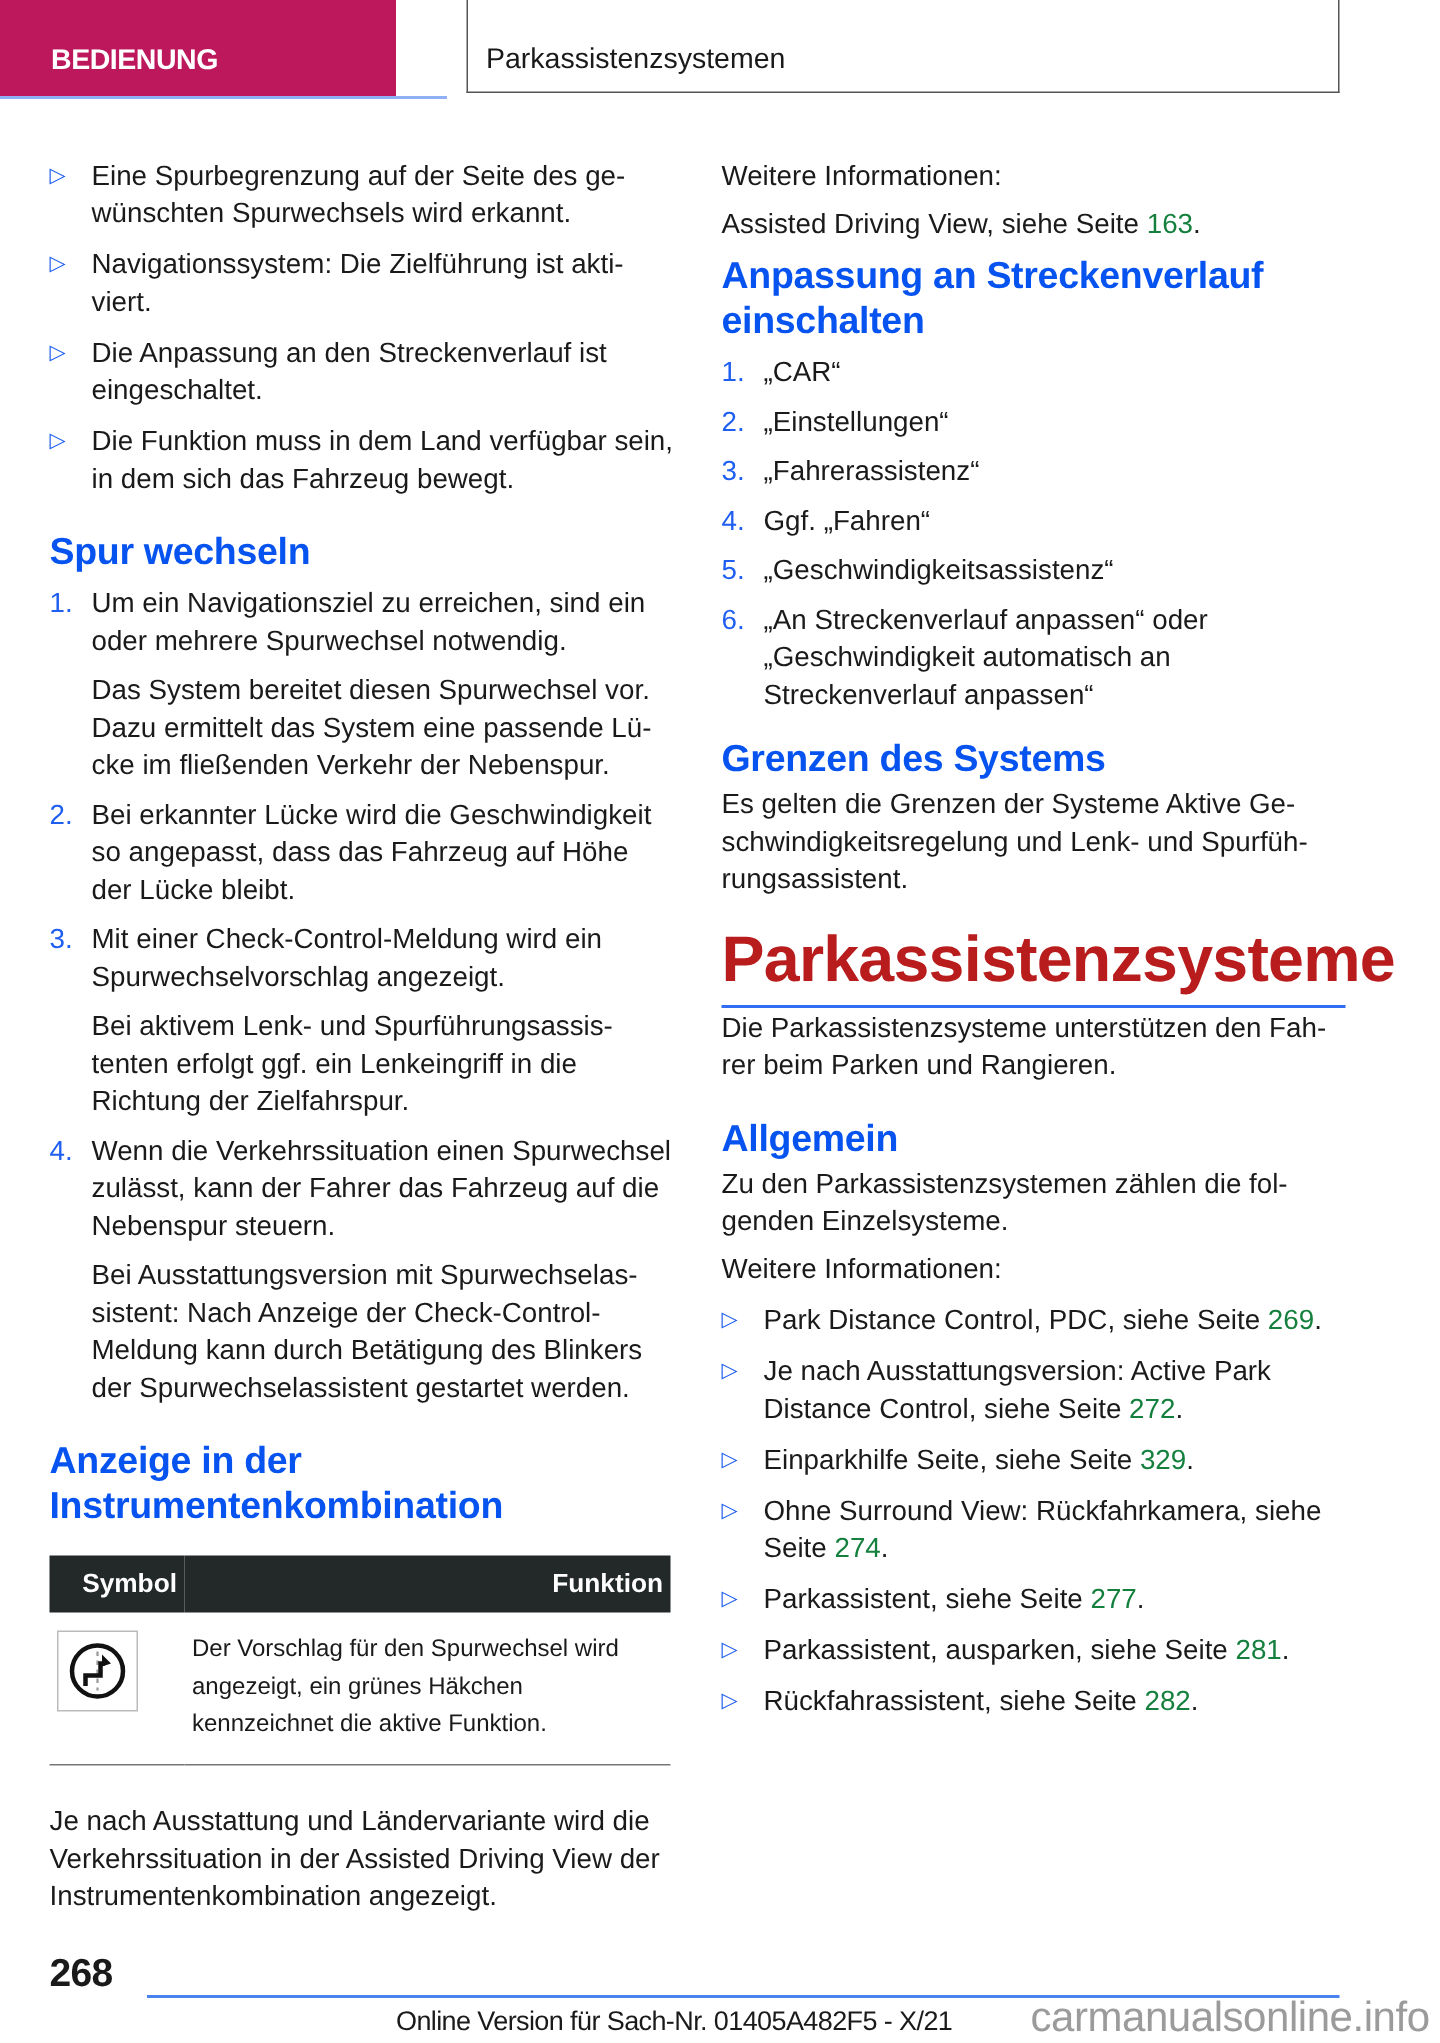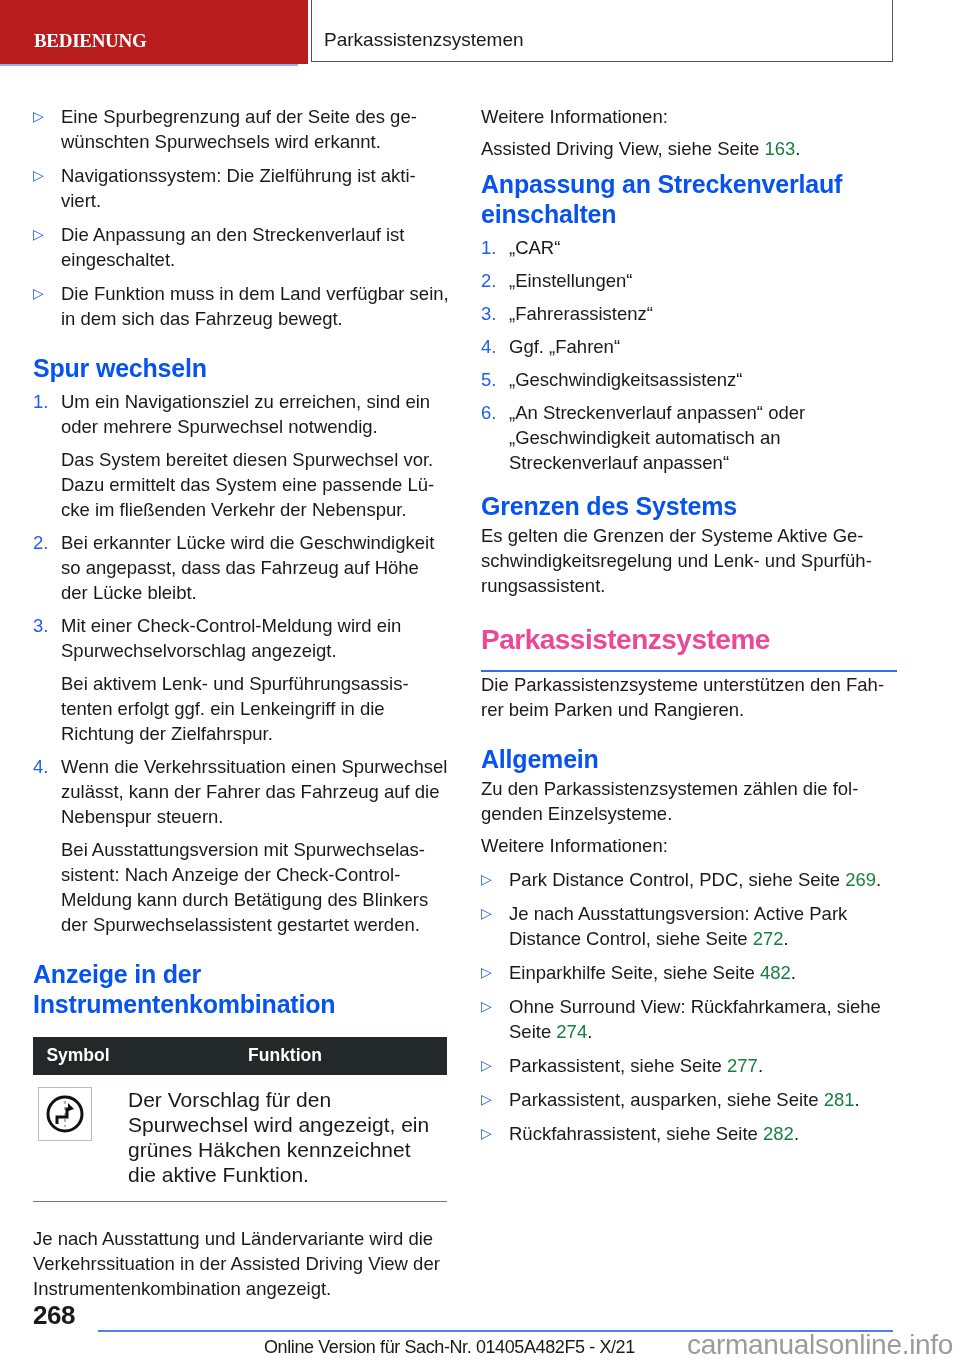--- a/index.html
+++ b/index.html
@@ -1,41 +1,41 @@
 <!DOCTYPE html>
 <html><head>
 <meta charset="utf-8">
 <style>
   html, body { margin: 0; padding: 0; background: #ffffff; }
   body { width: 960px; height: 1362px; position: relative; overflow: hidden;
          font-family: "Liberation Sans", sans-serif; color: #1a1a1a; }
-  .hdr-left { position: absolute; left: 0; top: 0; width: 308px; height: 64px; background: #b91c1c; font-family: Liberation Serif, serif; }
+  .hdr-left { position: absolute; left: 0; top: 0; width: 264px; height: 64px; background: #be185d; }
   .hdr-left-line { position: absolute; left: 0; top: 64px; width: 298px; height: 2px; background: #8fb0f5; }
   .hdr-left span { position: absolute; left: 34px; top: 30px; color: #fff; font-weight: bold; font-size: 19px; letter-spacing: -0.3px; }
   .hdr-right { position: absolute; left: 311px; top: -2px; width: 582px; height: 64px; border: 1.5px solid #555; border-top: none; box-sizing: border-box; }
   .hdr-right span { position: absolute; left: 12px; top: 31px; font-size: 19px; color: #1a1a1a; }
 
   .col { position: absolute; top: 104px; width: 416px; }
   .col-l { left: 33px; }
   .col-r { left: 481px; }
   p, li { font-size: 18.5px; line-height: 25px; margin: 0; }
   .blist { list-style: none; padding: 0; margin: 0; }
   .blist li { position: relative; padding-left: 28px; margin-bottom: 9px; }
   .blist li .tri { position: absolute; left: 0; top: 0; color: #1e5ef0; font-size: 14px; }
   .olist { list-style: none; padding: 0; margin: 0; }
   .olist li { position: relative; padding-left: 28px; margin-bottom: 8px; }
   .olist li .num { position: absolute; left: 0; top: 0; color: #1e5ef0; }
   .olist li .sub { margin-top: 8px; }
   h2 { color: #0653f0; font-size: 25px; line-height: 30px; font-weight: bold; margin: 0; letter-spacing: -0.2px; }
-  h1 { color: #ec4899; font-size: 28px; line-height: 40px; font-weight: bold; margin: 0; letter-spacing: -0.5px; }
+  h1 { color: #b91c1c; font-size: 43px; line-height: 40px; font-weight: bold; margin: 0; letter-spacing: -0.5px; }
   .link { color: #15803d; }
   .h1rule { height: 1.5px; background: #2f6ef2; margin-top: 10px; }
   table { border-collapse: collapse; width: 414px; }
-  th { background: #232828; color: #fff; font-size: 17.5px; text-align: center; padding: 8px 5px 9px 5px; font-weight: bold; }
-  td { vertical-align: top; padding: 12px 5px 14px 5px; font-size: 21px; line-height: 25px; border-bottom: 1.5px solid #777; }
+  th { background: #232828; color: #fff; font-size: 17.5px; text-align: right; padding: 8px 5px 9px 5px; font-weight: bold; }
+  td { vertical-align: top; padding: 12px 5px 14px 5px; font-size: 16px; line-height: 25px; border-bottom: 1.5px solid #777; }
   .iconbox { width: 54px; height: 54px; border: 1px solid #bbb; box-sizing: border-box; display: flex; align-items: center; justify-content: center; }
   .footer-num { position: absolute; left: 33px; top: 1300px; font-size: 26px; font-weight: bold; color: #1a1a1a; letter-spacing: -0.5px; }
   .footer-line { position: absolute; left: 98px; top: 1330px; width: 795px; height: 2px; background: #4a82f0; }
   .footer-text { position: absolute; left: 264px; top: 1337px; font-size: 18px; color: #1a1a1a; letter-spacing: -0.4px; }
   .watermark { position: absolute; left: 687px; top: 1329px; font-size: 28px; color: #8a8a8a; opacity: 0.85; letter-spacing: -0.3px; }
 </style>
 </head>
 <body>
 
 <div class="hdr-left">
@@ -130,21 +130,21 @@
 
   <p>Die Parkassistenzsysteme unterstützen den Fah­rer beim Parken und Rangieren.</p>
 
   <h2 style="margin-top:22px; margin-bottom:2px;">Allgemein</h2>
   <p>Zu den Parkassistenzsystemen zählen die fol­genden Einzelsysteme.</p>
   <p style="margin-top:7px; margin-bottom:9px;">Weitere Informationen:</p>
 
   <ul class="blist">
     <li><span class="tri">▷</span><span>Park Distance Control, PDC, siehe Seite </span><a class="link">269</a>.</li>
     <li><span class="tri">▷</span><span>Je nach Ausstattungsversion: Active Park Distance Control, siehe Seite </span><a class="link">272</a>.</li>
-    <li><span class="tri">▷</span><span>Einparkhilfe Seite, siehe Seite </span><a class="link">482</a>.</li>
+    <li><span class="tri">▷</span><span>Einparkhilfe Seite, siehe Seite </span><a class="link">329</a>.</li>
     <li><span class="tri">▷</span><span>Ohne Surround View: Rückfahrkamera, siehe Seite </span><a class="link">274</a>.</li>
     <li><span class="tri">▷</span><span>Parkassistent, siehe Seite </span><a class="link">277</a>.</li>
     <li><span class="tri">▷</span><span>Parkassistent, ausparken, siehe Seite </span><a class="link">281</a>.</li>
     <li><span class="tri">▷</span><span>Rückfahrassistent, siehe Seite </span><a class="link">282</a>.</li>
   </ul>
 </div>
 
 <div class="footer-num">268</div>
 <div class="footer-line"></div>
 <div class="footer-text">Online Version für Sach-Nr. 01405A482F5 - X/21</div>

